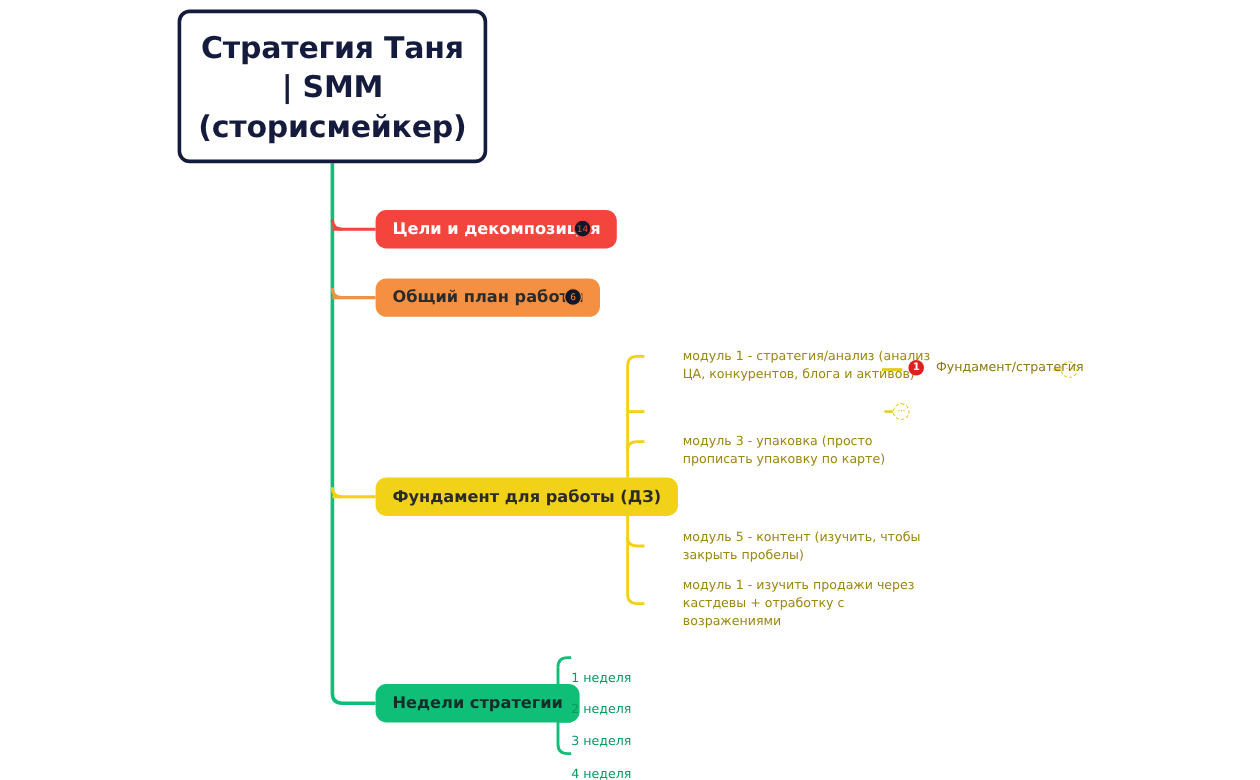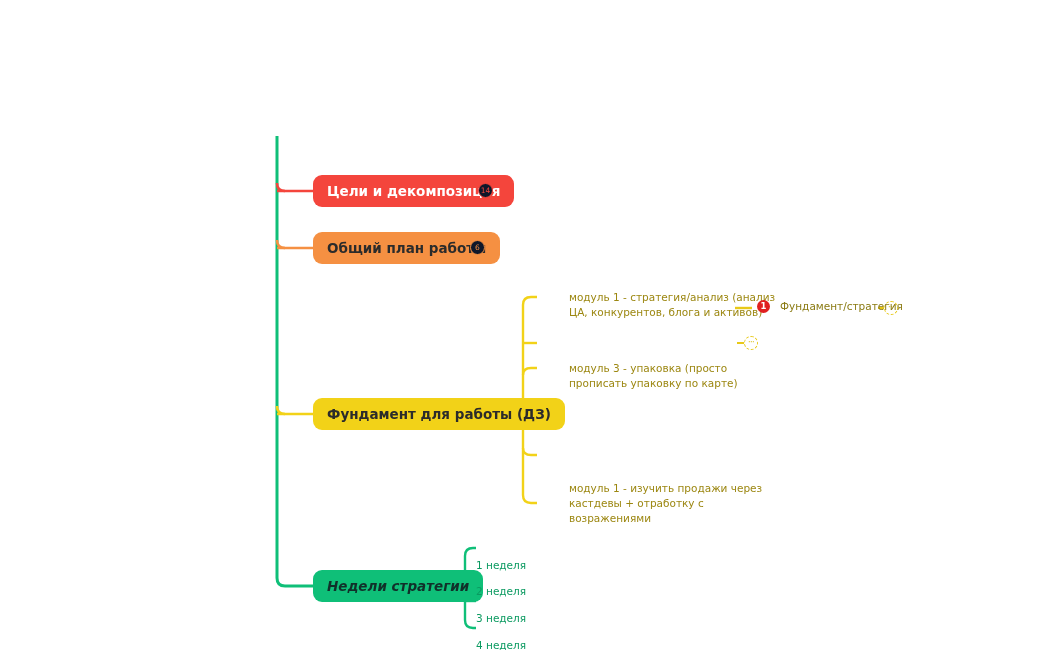--- a/index.html
+++ b/index.html
@@ -62,21 +62,21 @@
     justify-content: center;
     font-size: 13.5px;
     font-weight: bold;
     white-space: nowrap;
     padding: 0 14px;
     height: 32px;
   }
   .branch-goals   { left: 313px; top: 175px; background: #f4453c; color: #ffffff; }
   .branch-plan    { left: 313px; top: 232px; background: #f59042; color: #2b2b2b; }
   .branch-base    { left: 313px; top: 398px; background: #f2d218; color: #2b2b2b; }
-  .branch-weeks   { left: 313px; top: 570px; background: #0fbf78; color: #11302a; font-style: italic; }
+  .branch-weeks   { left: 313px; top: 570px; background: #0fbf78; color: #11302a; }
 
   
   .count-badge {
     position: absolute;
     width: 15px;
     height: 15px;
     border-radius: 50%;
     box-sizing: border-box;
     border: 1.6px solid;
     background: #0f172a;
@@ -196,20 +196,25 @@
     <path d="M878,308 L884,308" fill="none" stroke="#e8c918" stroke-width="2"></path>
 
     <path d="M453,586 L465,586" fill="none" stroke="#0fbf78" stroke-width="2.4"></path>
     <path d="M465,556 Q465,548 473,548 L476,548" fill="none" stroke="#0fbf78" stroke-width="2.4"></path>
     <path d="M465,556 L465,620" fill="none" stroke="#0fbf78" stroke-width="2.4"></path>
     <path d="M465,620 Q465,628 473,628 L476,628" fill="none" stroke="#0fbf78" stroke-width="2.4"></path>
     <path d="M465,574 L476,574" fill="none" stroke="#0fbf78" stroke-width="2.4"></path>
     <path d="M465,601 L476,601" fill="none" stroke="#0fbf78" stroke-width="2.4"></path>
   </svg>
 
+  <div class="root-node">
+    <span>Стратегия Таня</span>
+    <span>| SMM</span>
+    <span>(сторисмейкер)</span>
+  </div>
 
   <div class="branch branch-goals">
     <span>Цели и декомпозиция</span>
   </div>
   <div class="count-badge badge-goals">
     <span>14</span>
   </div>
 
   <div class="branch branch-plan">
     <span>Общий план работы</span>
@@ -221,20 +226,21 @@
   <div class="branch branch-base">
     <span>Фундамент для работы (ДЗ)</span>
   </div>
 
   <div class="branch branch-weeks">
     <span>Недели стратегии</span>
   </div>
 
   <div class="module" style="top:290px;">модуль 1 - стратегия/анализ (анализ ЦА, конкурентов, блога и активов)</div>
   <div class="module" style="top:361px;">модуль 3 - упаковка (просто прописать упаковку по карте)</div>
+  <div class="module" style="top:441px;">модуль 5 - контент (изучить, чтобы закрыть пробелы)</div>
   <div class="module" style="top:481px;">модуль 1 - изучить продажи через кастдевы + отработку с возражениями</div>
 
   <div class="dot-circle dot-mod2">
     <span>···</span>
   </div>
   <div class="dot-circle dot-fund">
     <span>···</span>
   </div>
 
   <div class="priority-badge">

